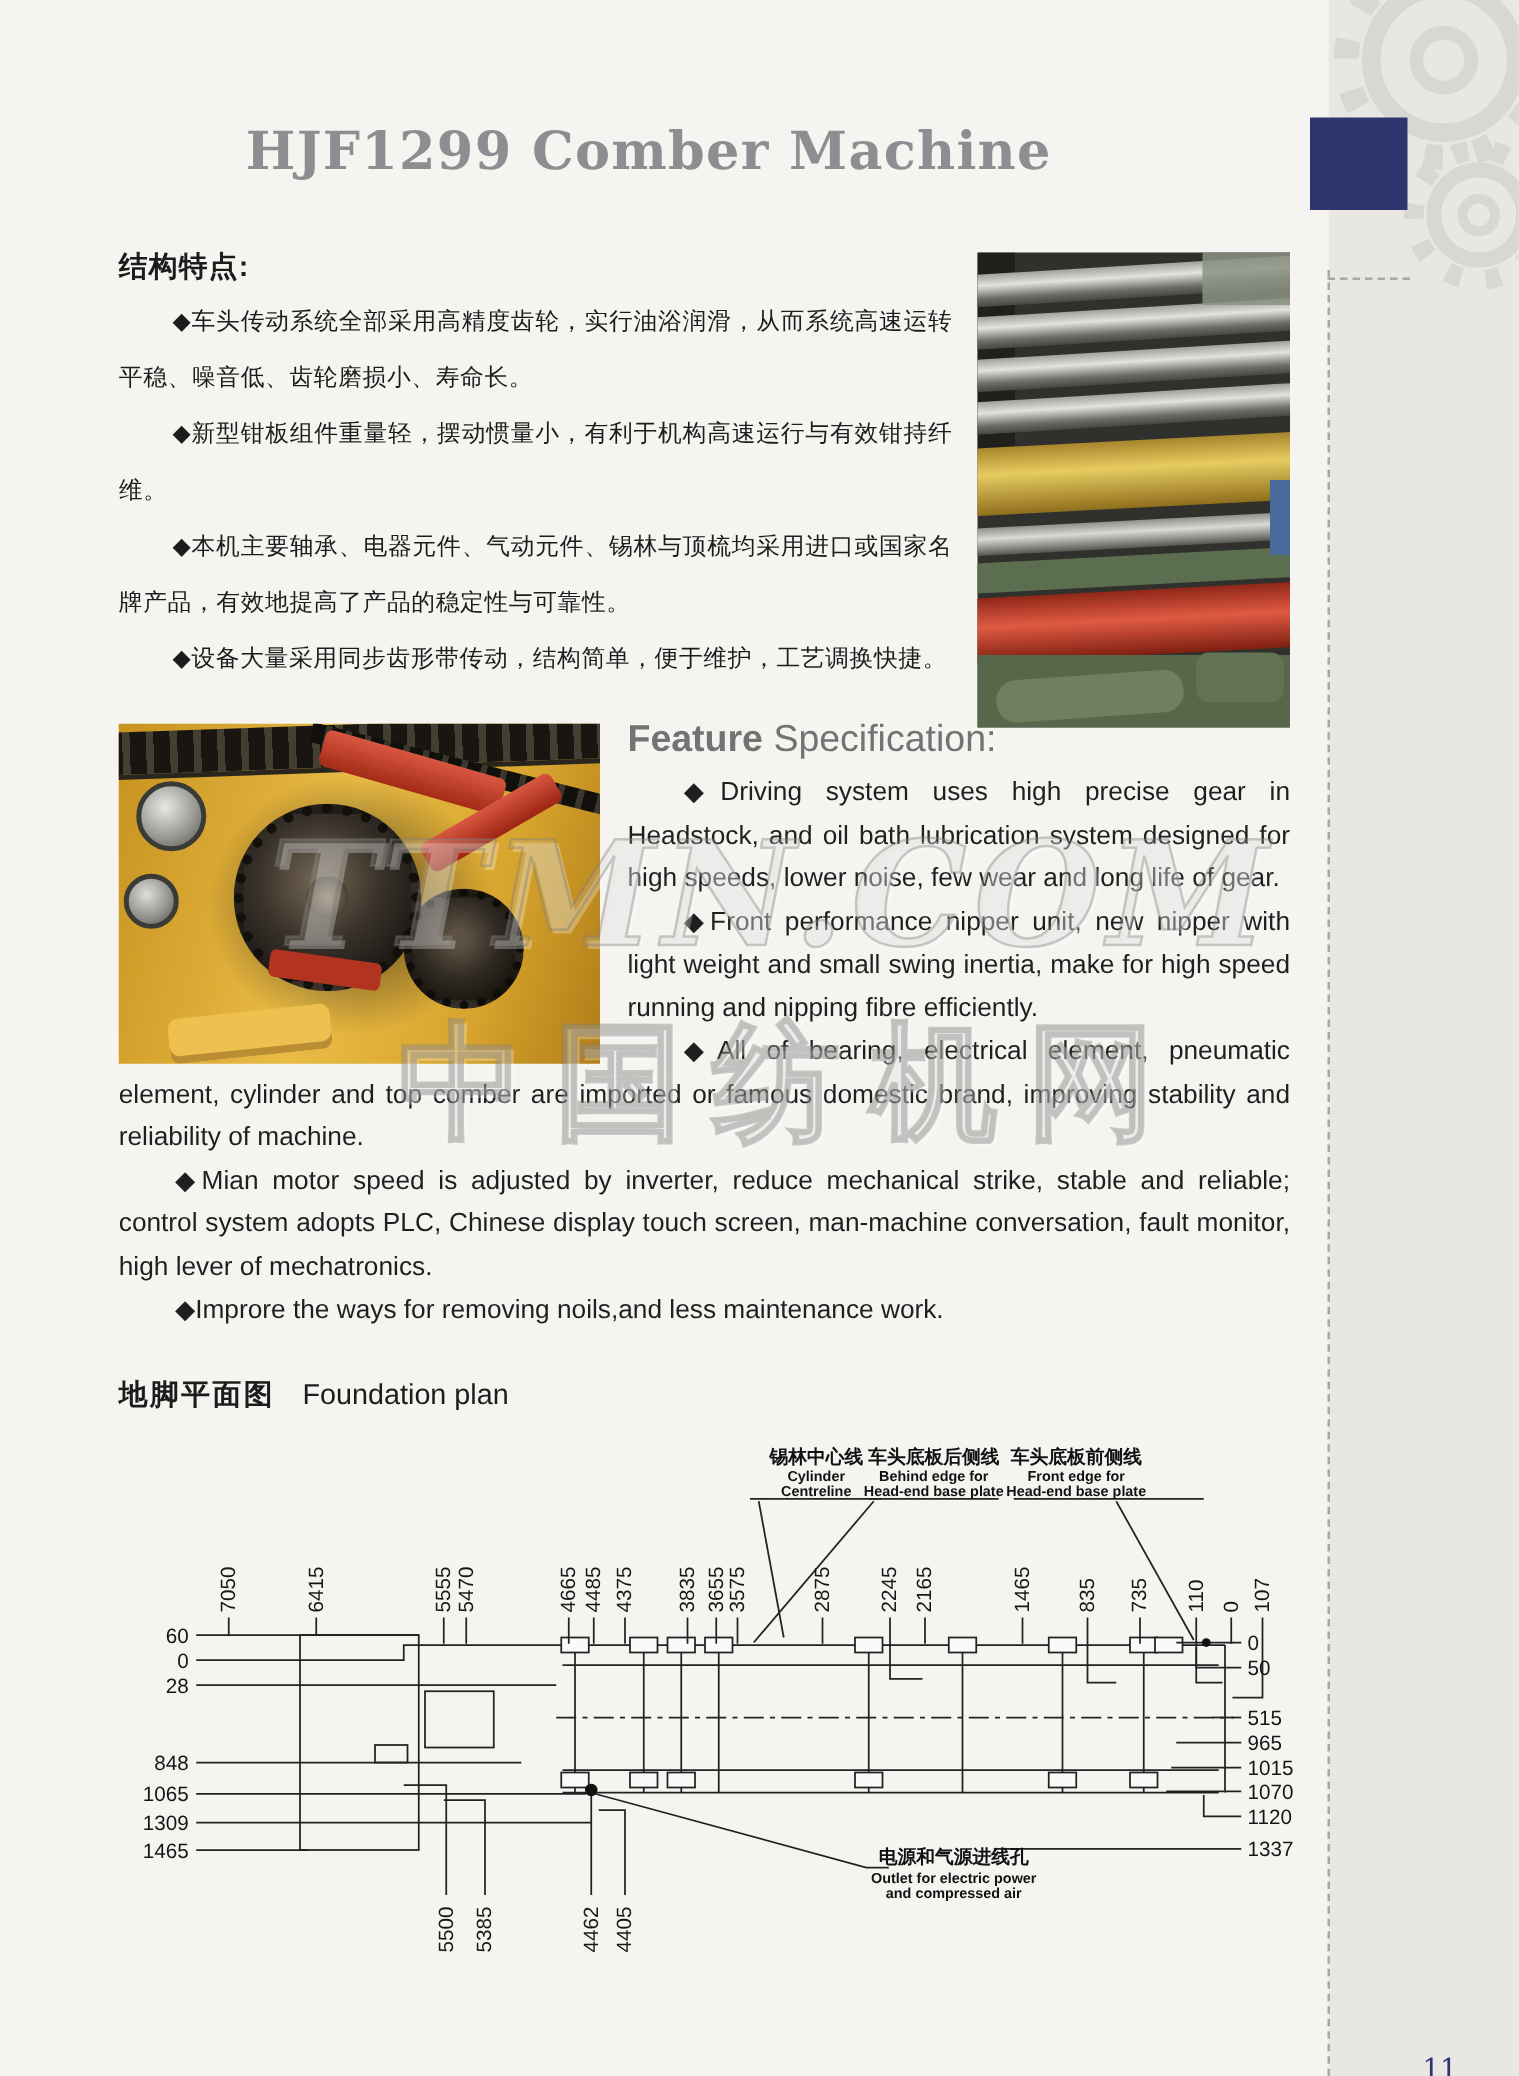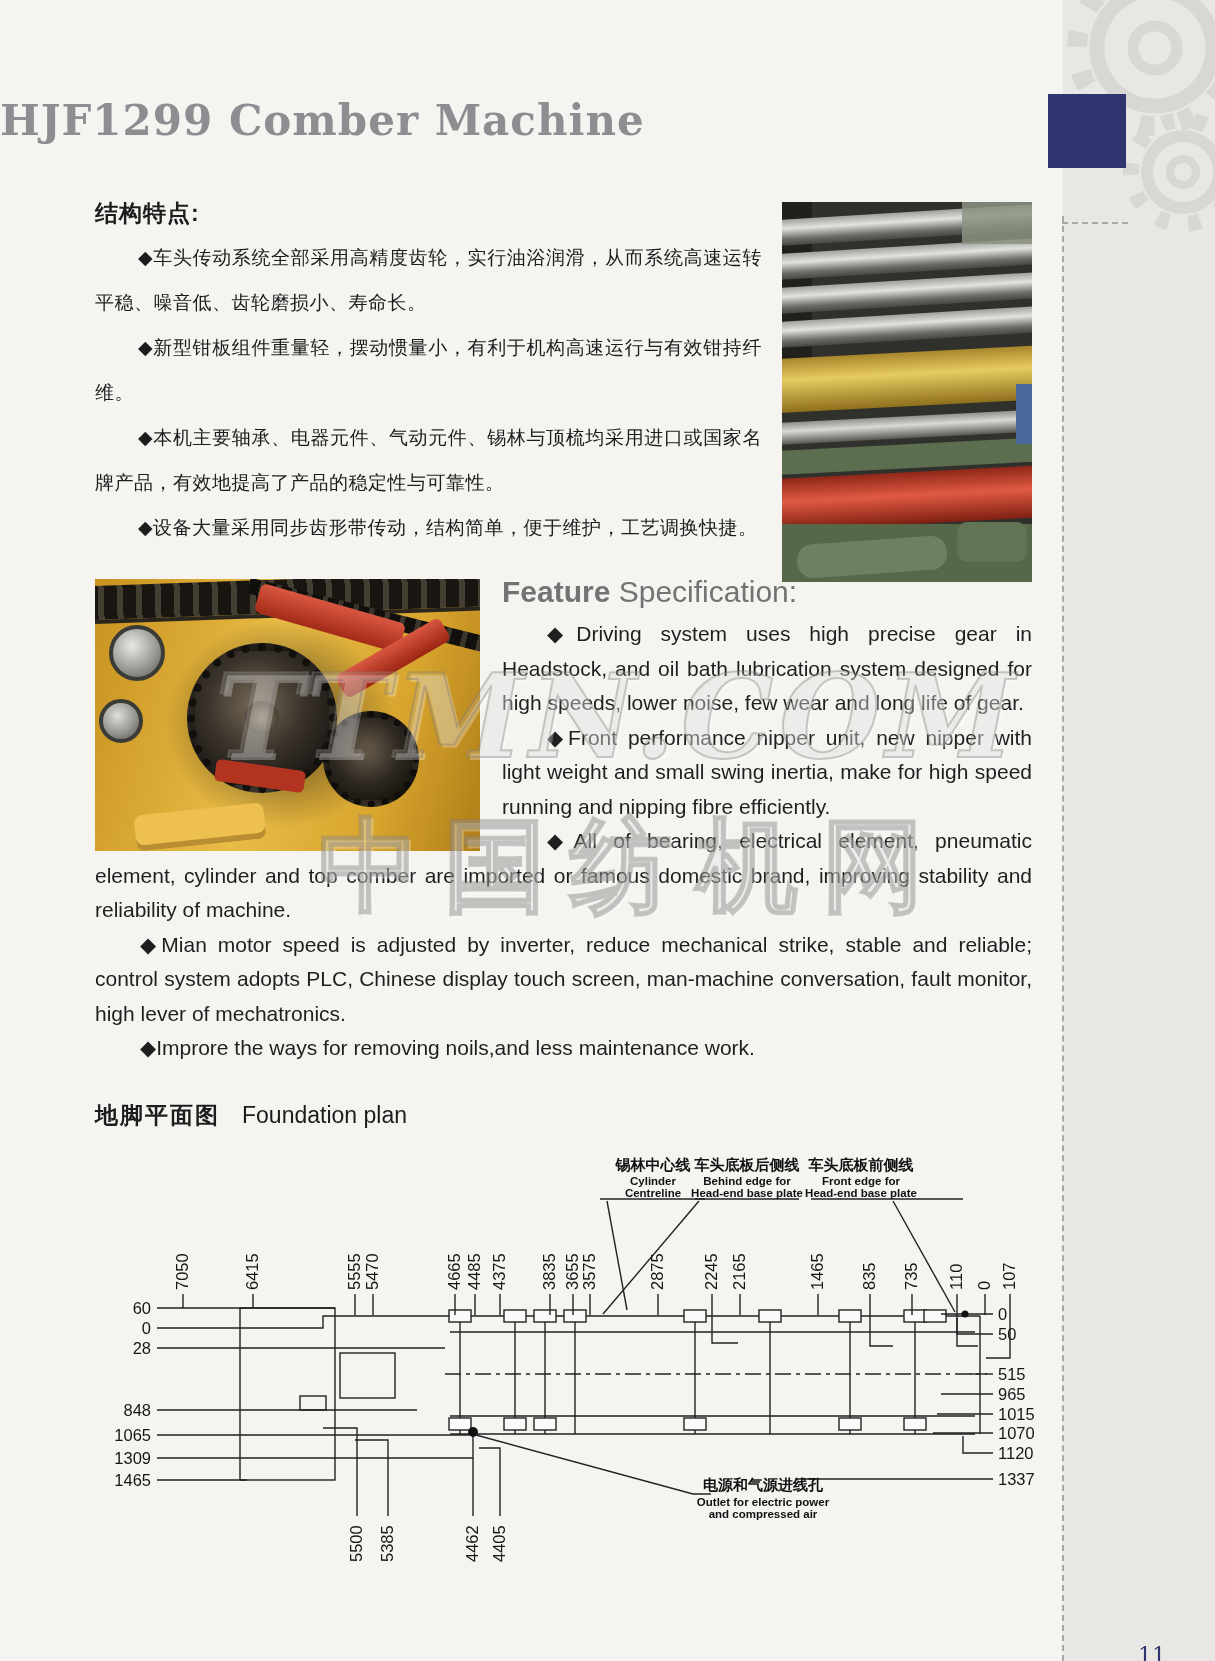--- a/index.html
+++ b/index.html
@@ -4,21 +4,21 @@
 <style>
   *{box-sizing:border-box;margin:0;padding:0}
   html,body{width:1215px;height:1661px}
   body{font-family:"Liberation Sans","DejaVu Sans",sans-serif;background:#f5f4f1;color:#1c1c1c;position:relative;overflow:hidden}
   .page{position:absolute;inset:0}
   .right-strip{position:absolute;left:1063px;top:0;width:152px;height:1661px;background:#e9e7e4}
   .margin-divider{position:absolute;left:1062px;top:216px;height:1445px;width:0;border-left:2px dashed #a9a8a4}
   .margin-tick{position:absolute;left:1062px;top:222px;width:66px;height:0;border-top:2px dashed #a9a8a4}
   .gears{position:absolute;right:0;top:0}
   .navy-bar{position:absolute;left:1048px;top:94px;width:78px;height:74px;background:#2e356f}
-  .title{position:absolute;left:0;top:96px;width:1038px;text-align:left;font-family:"DejaVu Serif","Liberation Serif",serif;font-size:42px;font-weight:700;color:#8d8e91;letter-spacing:1px}
+  .title{position:absolute;left:0;top:96px;width:1038px;text-align:center;font-family:"DejaVu Serif","Liberation Serif",serif;font-size:42px;font-weight:700;color:#8d8e91;letter-spacing:1px}
   .zh-section{position:absolute;left:95px;top:198px;width:937px}
   .zh-section h2{font-size:23px;font-weight:700;margin-bottom:6px;letter-spacing:1px}
   .zh-section p{font-size:19px;line-height:45px;letter-spacing:.5px;text-indent:43px;text-align:justify}
   .photo-rollers{float:right;width:250px;height:380px;margin:4px 0 12px 20px;background:#30312c;position:relative;overflow:hidden}
   .roller{position:absolute;left:-12px;width:280px;height:26px;background:linear-gradient(#9fa19c,#e2e3df 35%,#6b6d68 75%,#454742);transform:rotate(-3.5deg)}
   .pr-frame-left{position:absolute;left:0;top:0;width:30px;height:160px;background:#20211c}
   .pr-glight{position:absolute;right:0;top:0;width:70px;height:42px;background:#8b9383;opacity:.85}
   .pr-yellow{position:absolute;left:-10px;top:150px;width:280px;height:54px;border-radius:10px;background:linear-gradient(#a8862c,#e6cb60 40%,#8f6f1d);transform:rotate(-3deg)}
   .pr-steel2{position:absolute;left:-10px;top:214px;width:280px;height:22px;background:linear-gradient(#8e908b,#d9dad6 40%,#55574f);transform:rotate(-3deg)}
   .pr-greenbar{position:absolute;left:-10px;top:242px;width:280px;height:24px;background:#5c6e50;transform:rotate(-3deg)}

